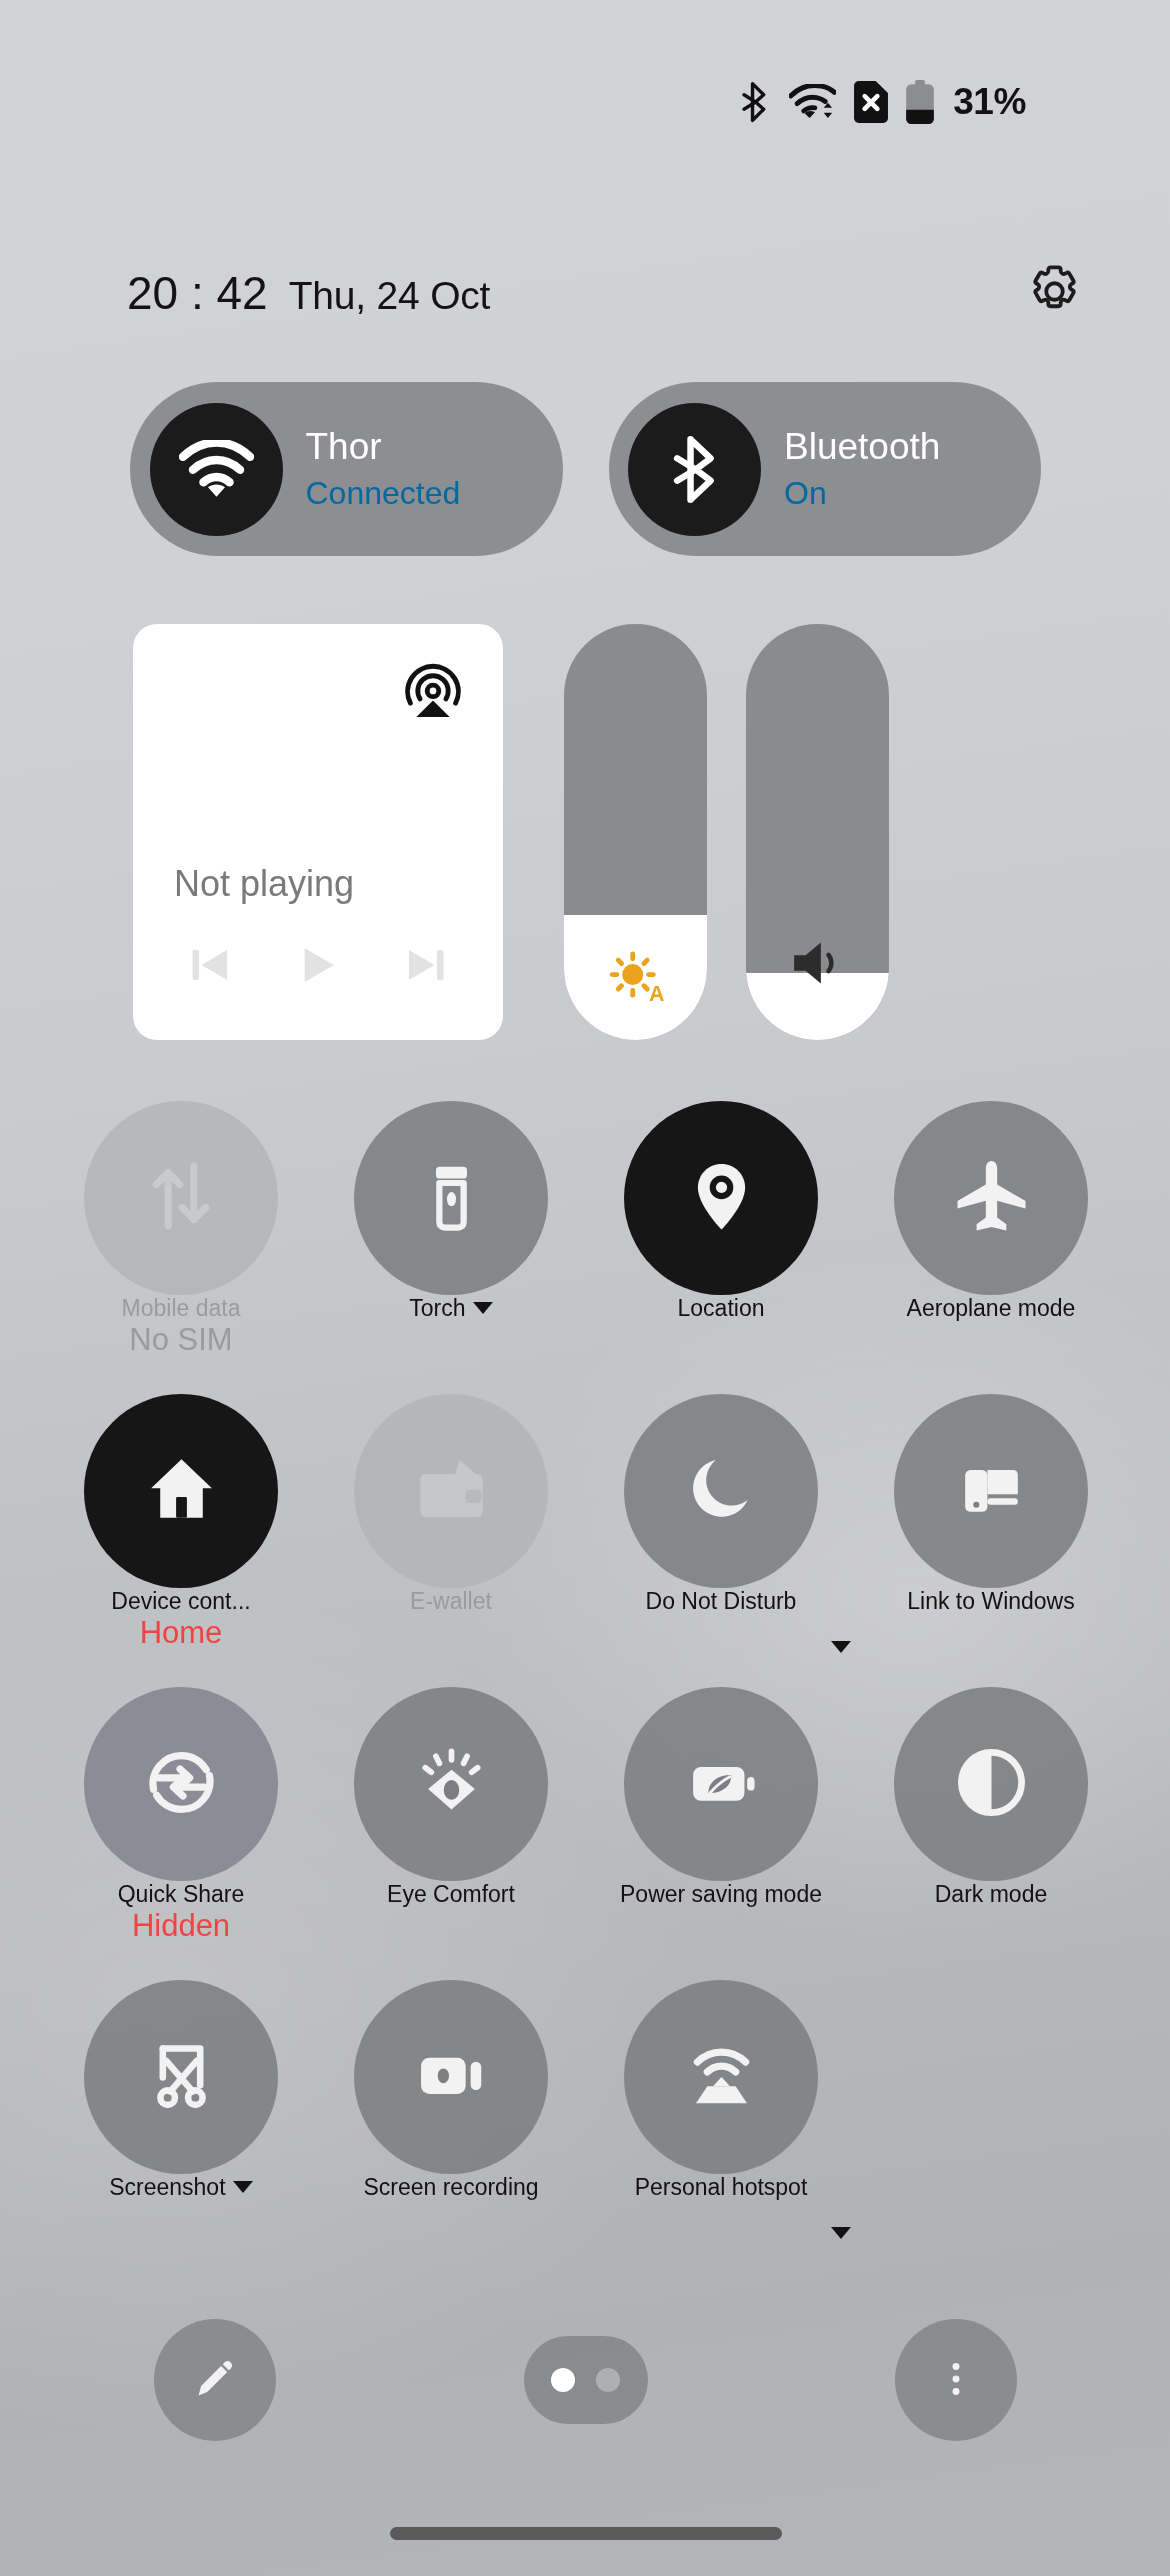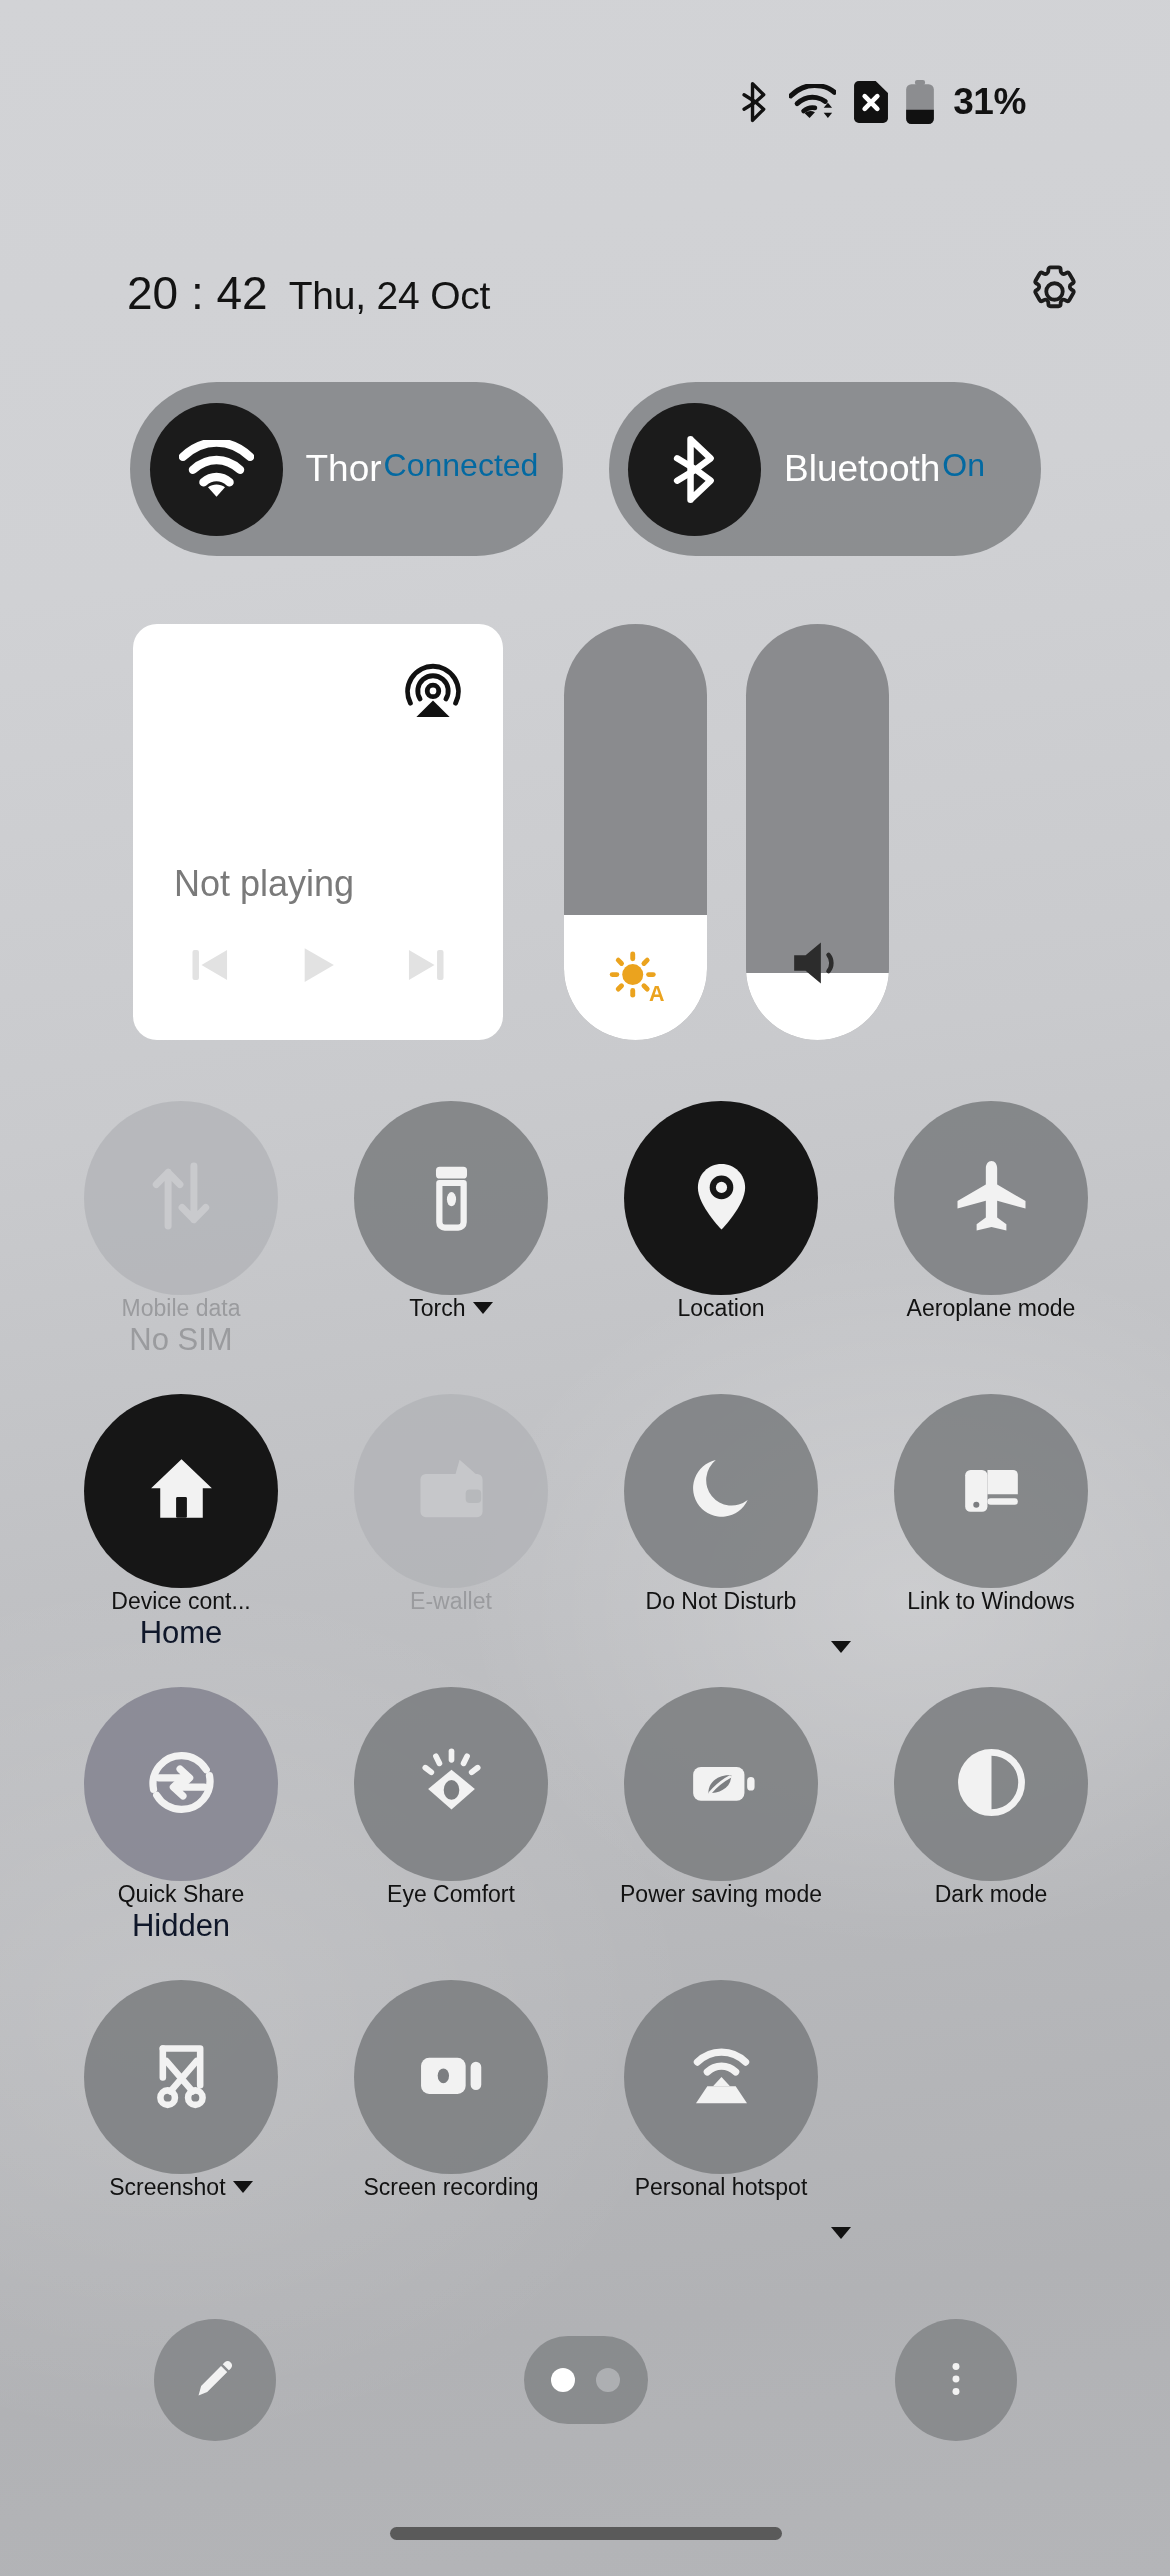--- a/index.html
+++ b/index.html
@@ -95,21 +95,21 @@
   }
   .pill-icon {
     width: 133px; height: 133px;
     border-radius: 50%;
     background: #1b1b1b;
     display: flex;
     align-items: center;
     justify-content: center;
     flex: 0 0 auto;
   }
-  .pill-text { display: flex; flex-direction: row; gap: 2px; overflow: hidden; }
+  .pill-text { display: flex; flex-direction: column; gap: 9px; overflow: hidden; }
   .pill-title {
     font-size: 37px;
     color: #ffffff;
     font-weight: 400;
     white-space: nowrap;
     line-height: 1.12;
   }
   .pill-sub {
     font-size: 32px;
     color: #0369a1;
@@ -223,21 +223,21 @@
     line-height: 1.16;
     color: #121212;
     font-weight: 400;
     max-width: 244px;
   }
   .tile-label.dim { color: #9a9b9e; }
   .tile-sub {
     text-align: center;
     font-size: 31px;
     line-height: 1.16;
-    color: #0f172a;
+    color: #ef4444;
     font-weight: 400;
   }
   .tile-sub.dim { color: #9a9b9e; }
 
   .caret-inline {
     display: inline-block;
     width: 0; height: 0;
     border-left: 10.6px solid transparent;
     border-right: 10.6px solid transparent;
     border-top: 12.2px solid #121212;

